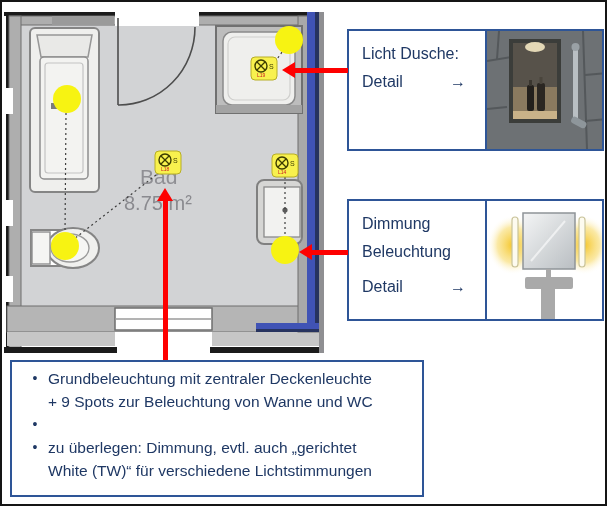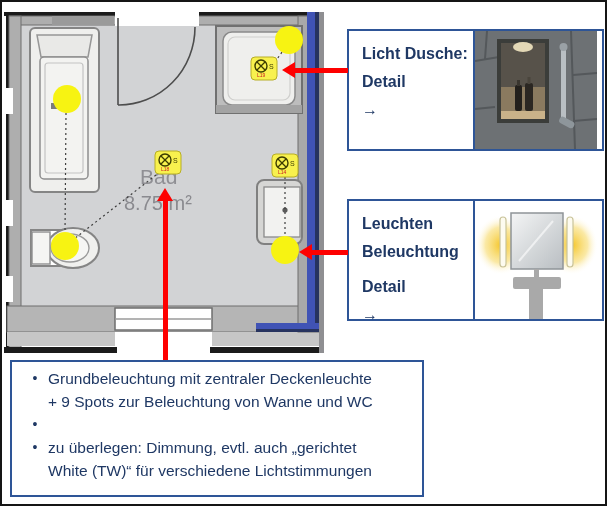--- a/index.html
+++ b/index.html
@@ -5,23 +5,23 @@
   html,body{margin:0;padding:0;background:#fff;font-family:"Liberation Sans",sans-serif;}
   .frame{position:relative;width:607px;height:506px;box-sizing:border-box;border:2px solid #151515;background:#fff;overflow:hidden;}
 
   
   .plan{position:absolute;left:2px;top:8px;width:320px;height:344px;}
 
   
   .callout{position:absolute;width:257px;height:122px;box-sizing:border-box;border:2px solid #2E5597;background:#fff;display:flex;}
   .callout-1{left:345px;top:27px;}
   .callout-2{left:345px;top:197px;}
-  .callout .txt{width:124px;box-sizing:border-box;padding:9px 4px 6px 13px;color:#1F3864;font-size:16px;line-height:28px;display:flex;flex-direction:column;font-weight:bold;}
+  .callout .txt{width:136px;box-sizing:border-box;padding:9px 4px 6px 13px;color:#1F3864;font-size:16px;line-height:28px;display:flex;flex-direction:column;}
   .callout .txt .line{white-space:nowrap;}
-  .callout .detail-row{display:flex;width:104px;margin-top:0;flex-direction:column;}
+  .callout .detail-row{display:flex;justify-content:space-between;width:104px;margin-top:0;}
   .callout-2 .txt .line{line-height:28px;}
   .callout-2 .detail-row{margin-top:7px;}
   .callout .img{flex:1;border-left:2px solid #2E5597;position:relative;overflow:hidden;background:#fff;}
 
   
   .arrow-h{position:absolute;height:16px;}
   .arrow-h .shaft{position:absolute;left:11px;right:0;top:5.5px;height:5px;background:#FE0000;}
   .arrow-h .head{position:absolute;left:0;top:0;width:0;height:0;border-top:8px solid transparent;border-bottom:8px solid transparent;border-right:13px solid #FE0000;}
   .arrow-v{position:absolute;width:16px;}
   .arrow-v .shaft{position:absolute;top:11px;bottom:0;left:5.5px;width:5px;background:#FE0000;}
@@ -190,21 +190,21 @@
           <rect x="86" y="14" width="5" height="78" rx="2.5" fill="#b9bfc3"></rect>
           <rect x="84" y="88" width="16" height="7" rx="3" fill="#8e969b" transform="rotate(28 92 91)"></rect>
           <circle cx="88.5" cy="16" r="4" fill="#9aa1a6"></circle>
         </g>
       </svg>
     </div>
   </div>
 
   <div class="callout callout-2">
     <div class="txt">
-      <span class="line">Leuchten</span>
+      <span class="line">Dimmung</span>
       <span class="line">Beleuchtung</span>
       <span class="detail-row">
         <span>Detail</span>
         <span>→</span>
       </span>
     </div>
     <div class="img">
       <svg width="122" height="118" viewBox="0 0 122 118" xmlns="http://www.w3.org/2000/svg">
         <rect x="0" y="0" width="122" height="118" fill="#ffffff"></rect>
         <defs>

